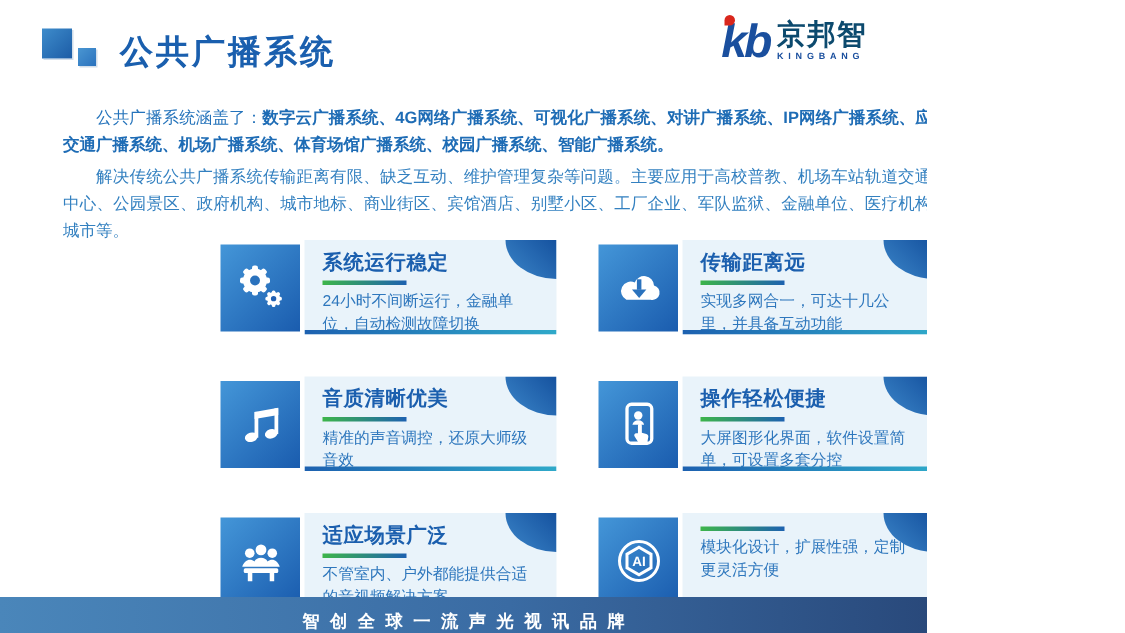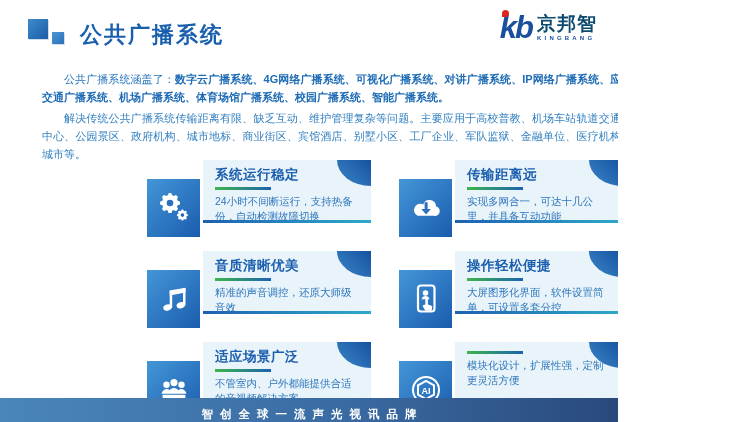--- a/index.html
+++ b/index.html
@@ -26,21 +26,21 @@
     background: linear-gradient(135deg, #4a96d2, #2a72bd);
     box-shadow: 1px 1px 0 rgba(180,200,220,.6);
   }
   .page-title {
     margin-left: 16px; margin-top: 1px;
     font-size: 22px; font-weight: bold; letter-spacing: 2px;
     color: #1a5fae;
   }
 
   
-  .logo { position: absolute; top: 12px; right: 21px; display: flex; align-items: center; }
+  .logo { position: absolute; top: 12px; right: 40px; display: flex; align-items: center; }
   .logo-kb {
     position: relative;
     font-size: 31px; font-weight: 800; font-style: italic;
     letter-spacing: -2px; color: #1a4f9e; line-height: 1;
   }
   .logo-dot {
     position: absolute; top: -2px; left: 2px;
     width: 7px; height: 7px; border-radius: 50% 50% 50% 0;
     background: #d9261c;
   }
@@ -57,21 +57,21 @@
 
   
   .cards {
     position: absolute; top: 160px; left: 147px;
     display: grid;
     grid-template-columns: repeat(2, 224px);
     column-gap: 30px; row-gap: 15px; gap: 28px;
   }
   .card { display: flex; height: 63px; }
   .icon-box {
-    flex: none; width: 53px; height: 58px; margin-top: 19px;
+    flex: none; width: 53px; height: 58px; margin-top: 3px;
     background: linear-gradient(135deg, #4496d8 0%, #1a5cae 100%);
     display: flex; align-items: center; justify-content: center;
   }
   .panel {
     flex: 1; margin-left: 3px; position: relative;
     background: #e9f3fa;
     padding: 6px 10px 4px 12px;
     overflow: hidden;
   }
   .panel::after {
@@ -144,21 +144,21 @@
             <rect x="25.2" y="19.6" width="2.4" height="11" rx="1" transform="rotate(135 26.4 25.1)"></rect>
             <circle cx="26.4" cy="25.1" r="4.4"></circle>
           </g>
           <circle cx="26.4" cy="25.1" r="1.8" fill="#2160b2"></circle>
         </svg>
       </div>
       <div class="panel">
         <div class="corner"></div>
         <div class="card-title">系统运行稳定</div>
         <div class="title-underline"></div>
-        <div class="card-desc">24小时不间断运行，支持热备份，自动检测故障切换</div>
+        <div class="card-desc">24小时不间断运行，金融单位，自动检测故障切换</div>
       </div>
     </div>
 
     <div class="card">
       <div class="icon-box">
         <svg width="36" height="36" viewBox="0 0 36 36">
           <path fill="#ffffff" d="M28 16.3a6.6 6.6 0 0 0-12.8-1.9A5.6 5.6 0 0 0 9.6 25.8h16.2a4.8 4.8 0 0 0 2.2-9.5z"></path>
           <g fill="#2a72bd">
             <rect x="16.6" y="12.2" width="3" height="7"></rect>
             <path d="M13.3 19l4.8 5.6 4.8-5.6z"></path>

